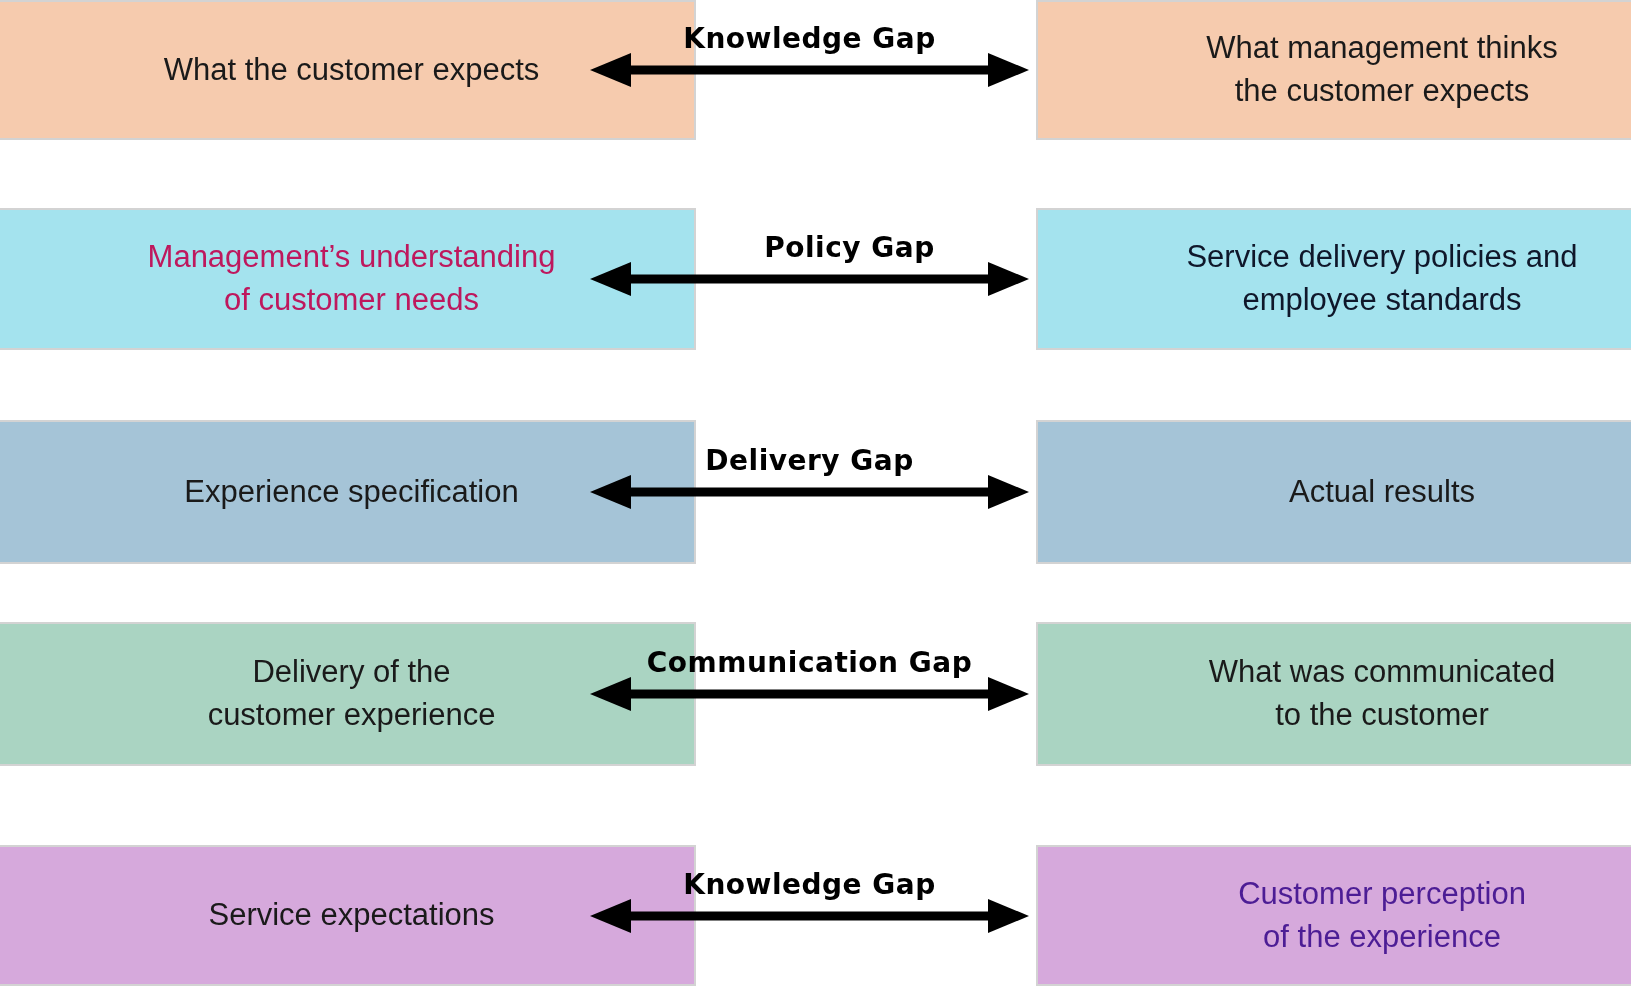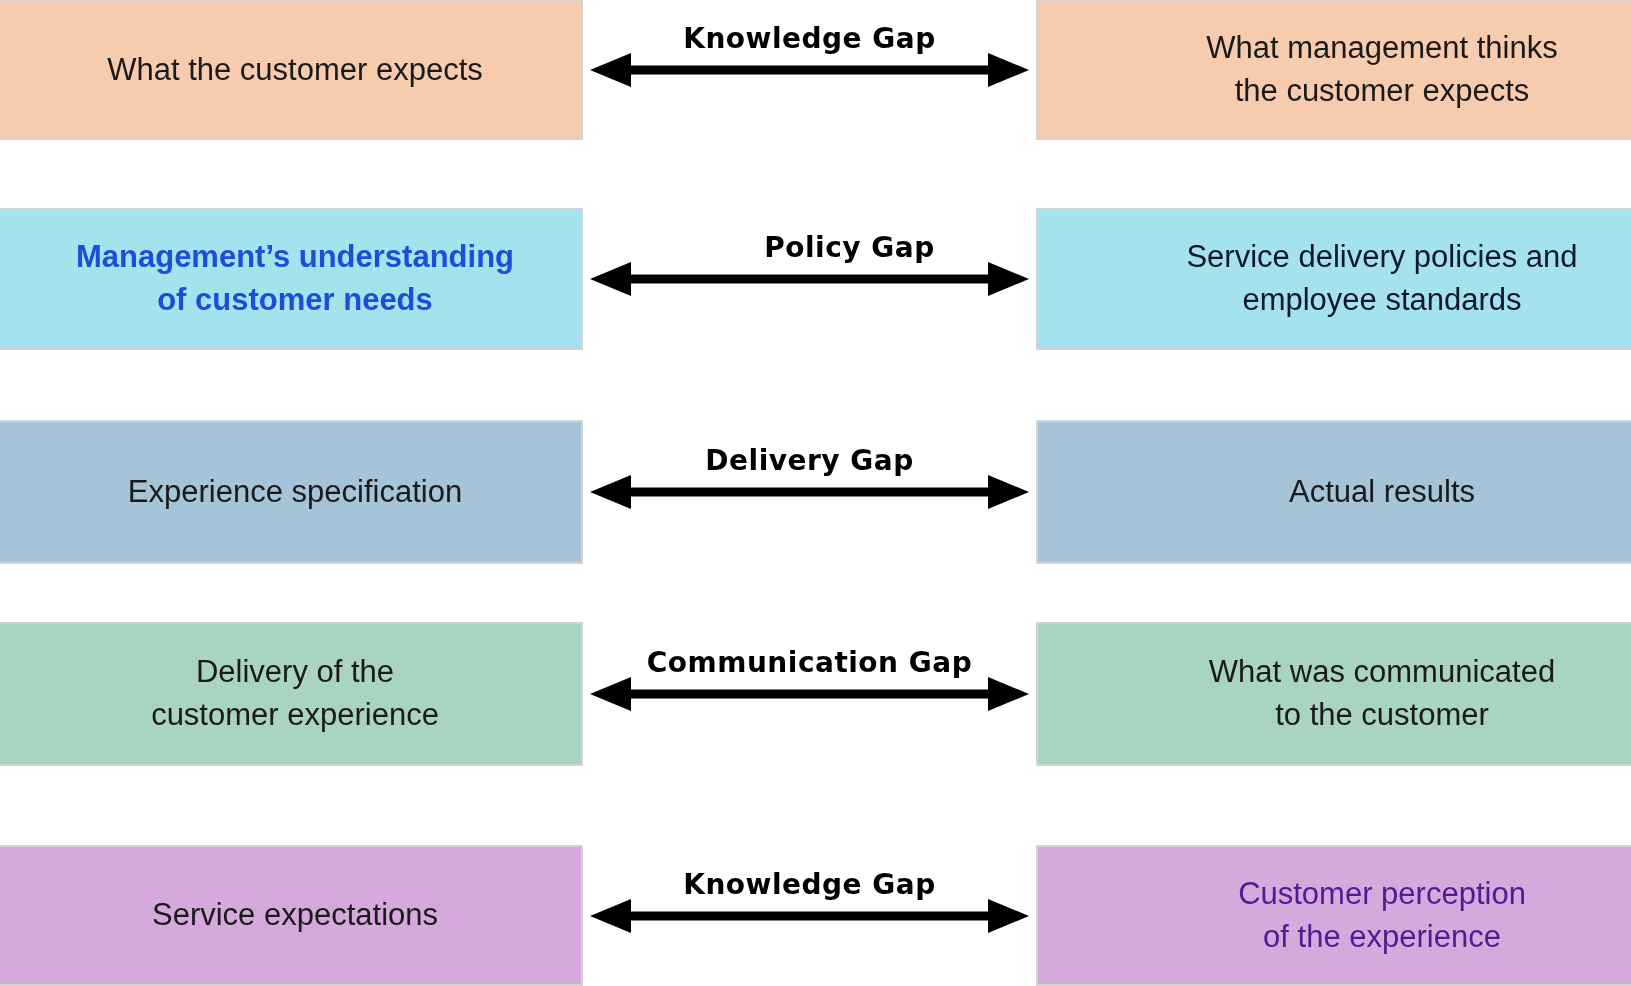--- a/index.html
+++ b/index.html
@@ -16,21 +16,21 @@
     position: absolute;
     top: 0;
     height: 100%;
     box-sizing: border-box;
     border: 2px solid #d3d3d3;
     display: flex;
     align-items: center;
     justify-content: center;
     text-align: center;
   }
-  .left-box  { left: 0;      width: 583px; border-left: none; padding-left: 9px; }
+  .left-box  { left: 0;      width: 696px; border-left: none; padding-left: 9px; }
   .right-box { left: 1036px; width: 690px; border-right: none; }
   .box-text {
     margin: 0;
     padding: 0 18px;
     font-size: 31px;
     line-height: 1.38;
     white-space: pre-line;
   }
   .channel {
     position: absolute;
@@ -75,21 +75,21 @@
       </svg>
     </div>
     <div class="box right-box" style="background-color: rgb(246, 203, 174);">
       <p class="box-text" style="color: rgb(26, 26, 26);">What management thinks
 the customer expects</p>
     </div>
   </section>
 
   <section class="row" style="top:208px;height:142px">
     <div class="box left-box" style="background-color: rgb(164, 227, 238);">
-      <p class="box-text" style="color: #1d4ed8; font-weight: bold;">Management’s understanding
+      <p class="box-text" style="color: #be185d;">Management’s understanding
 of customer needs</p>
     </div>
     <div class="channel">
       <div class="gap-label" style="color: rgb(0, 0, 0); padding-left: 40px;">Policy Gap</div>
       <svg class="arrow-svg" width="441" height="36" viewBox="0 0 441 36" aria-hidden="true" style="color: rgb(0, 0, 0);">
         <line x1="32" y1="18" x2="409" y2="18" stroke="currentColor" stroke-width="9"></line>
         <polygon points="1,18 42,1 42,35" fill="currentColor"></polygon>
         <polygon points="440,18 399,1 399,35" fill="currentColor"></polygon>
       </svg>
     </div>

